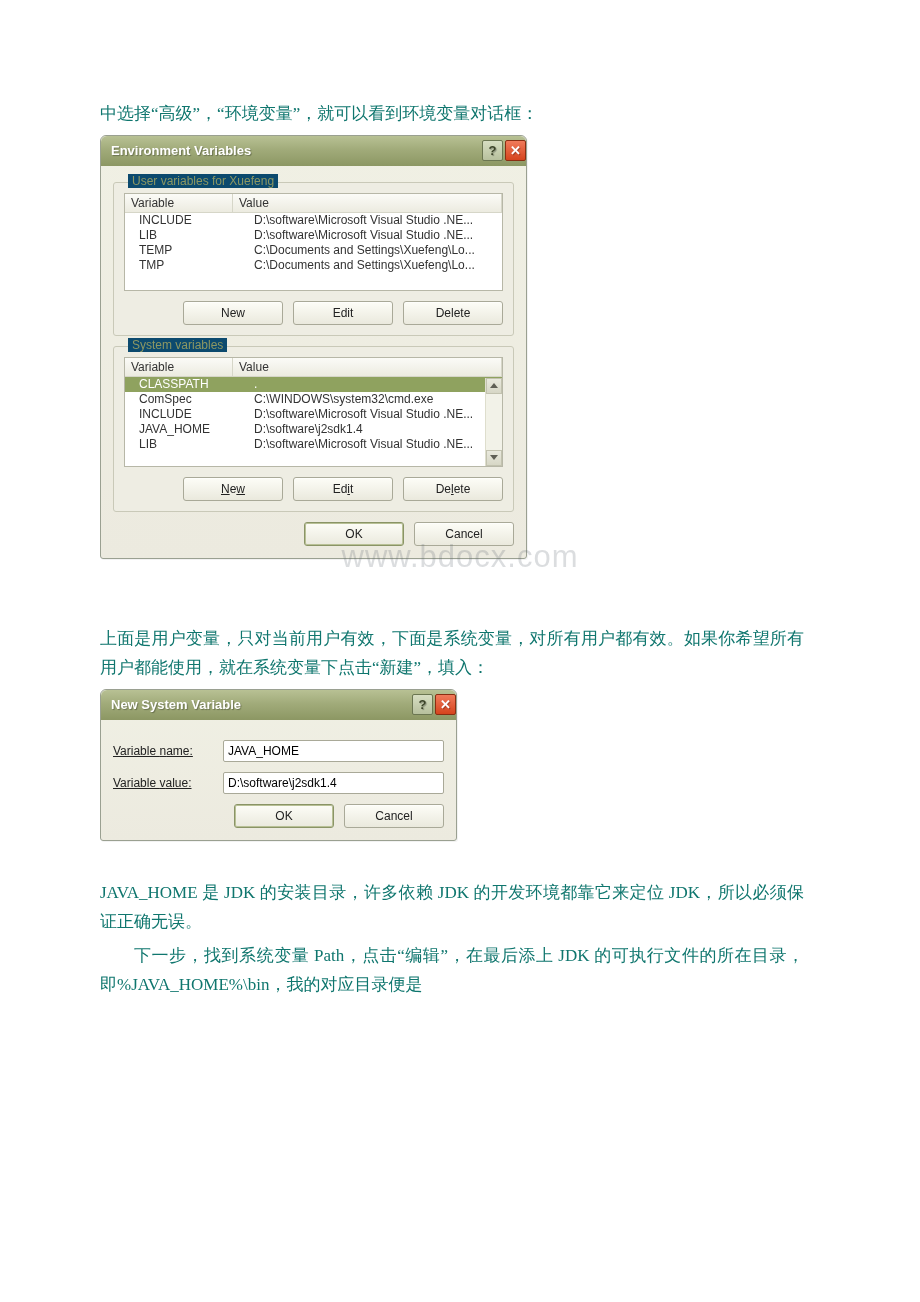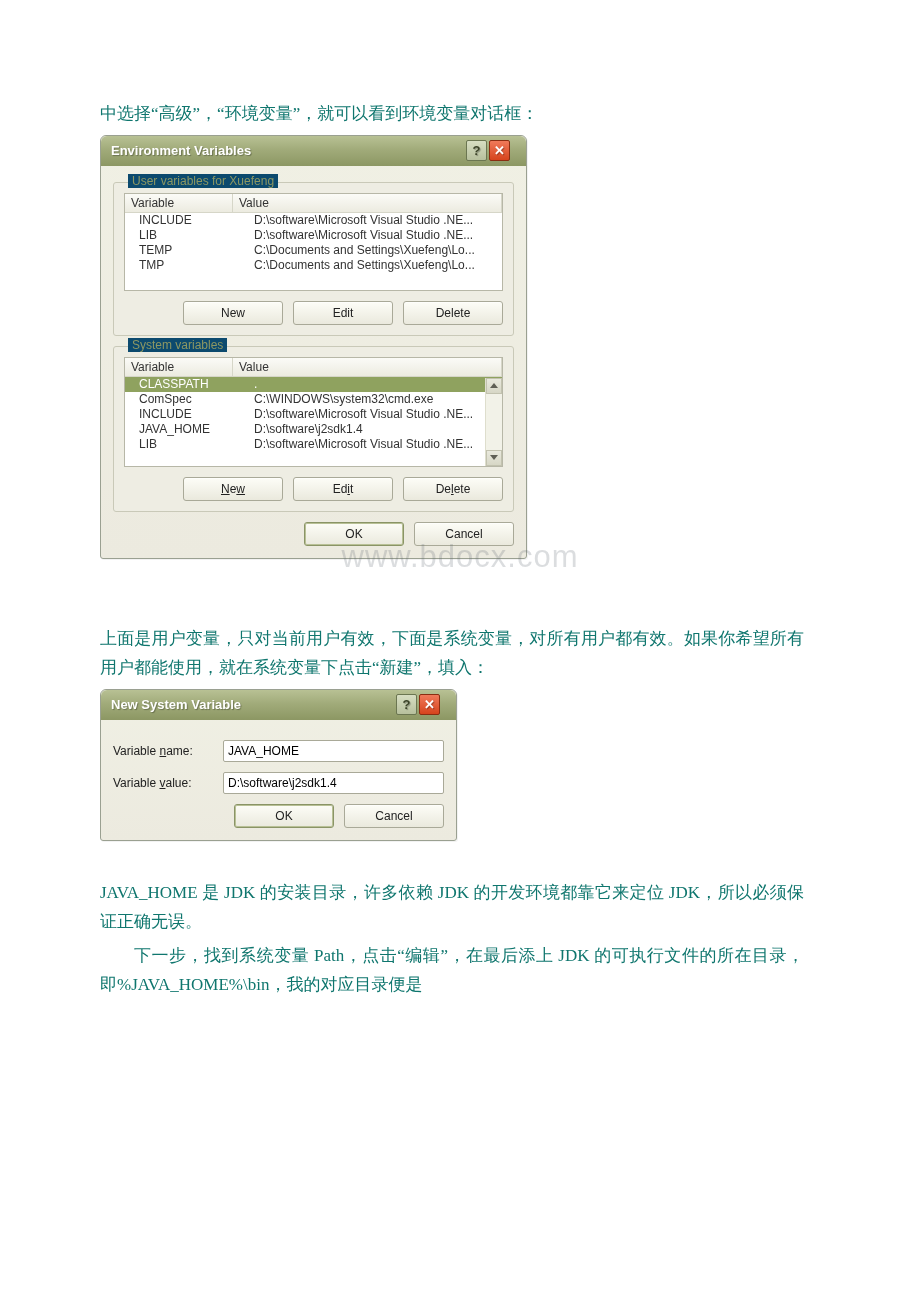--- a/index.html
+++ b/index.html
@@ -32,21 +32,21 @@
   border-radius: 6px 6px 3px 3px;
   box-shadow: 1px 1px 0 rgba(0,0,0,0.05);
   margin: 4px 0 8px 0;
 }
 .dialog.env { width: 425px; }
 .dialog.newvar { width: 355px; }
 
 .titlebar {
   display: flex;
   align-items: center;
-  padding: 4px 16px 4px 10px;
+  padding: 4px 0 4px 10px;
   background: linear-gradient(#b8c194, #a1ab7a 45%, #8c9763);
   border-radius: 6px 6px 0 0;
   color: #fff;
   font-weight: bold;
   text-shadow: 1px 1px 1px rgba(0,0,0,0.3);
   font-size: 13px;
   height: 22px;
   justify-content: space-between;
 }
 .titlebar .title { flex: 1; }
@@ -163,20 +163,21 @@
 
 .formrow {
   display: flex;
   align-items: center;
   margin: 10px 0;
 }
 .formlabel {
   width: 110px;
   font-size: 12px;
   color: #222;
+  text-decoration: underline;
 }
 .textinput {
   flex: 1;
   height: 20px;
   border: 1px solid #a9a998;
   background: #fff;
   font-family: Tahoma, Arial, sans-serif;
   font-size: 12px;
   padding: 0 4px;
   border-radius: 2px;

